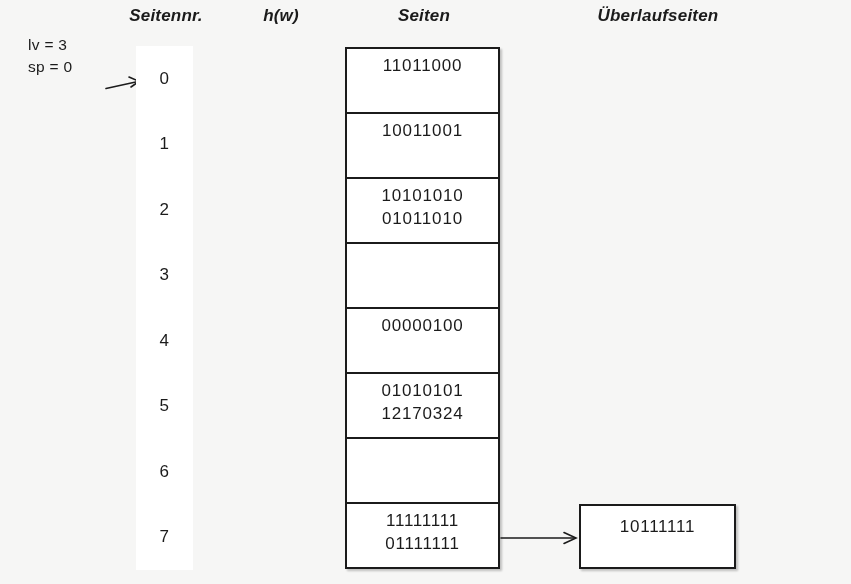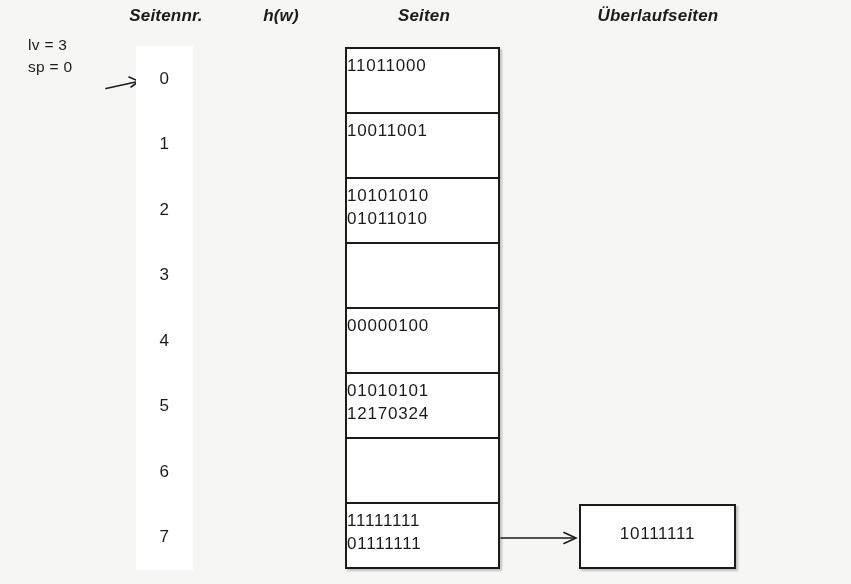--- a/index.html
+++ b/index.html
@@ -74,20 +74,21 @@
     box-shadow: 2px 2px 2px rgba(0,0,0,0.22);
     display: flex;
     flex-direction: column;
   }
   .page-cell {
     flex: 1;
     box-sizing: border-box;
     border-bottom: 2px solid var(--ink, #1b1b1b);
     display: flex;
     flex-direction: column;
+    align-items: center;
     padding-top: 5px;
   }
   .page-cell:last-child { border-bottom: none; }
   .bin-line {
     font-size: 17px;
     line-height: 23px;
     letter-spacing: 0.8px;
   }
 
   .overflow-box {
@@ -96,21 +97,21 @@
     top: 504px;
     width: 157px;
     height: 65px;
     box-sizing: border-box;
     background: var(--paper, #ffffff);
     border: 2px solid var(--ink, #1b1b1b);
     box-shadow: 2px 2px 2px rgba(0,0,0,0.22);
     display: flex;
     flex-direction: column;
     align-items: center;
-    padding-top: 16px;
+    padding-top: 9px;
   }
 
   .arrow-svg { position: absolute; overflow: visible; }
   .arrow-svg line, .arrow-svg polyline {
     stroke: var(--ink, #1b1b1b);
     stroke-width: 1.6;
     fill: none;
     stroke-linecap: round;
   }
 </style>

